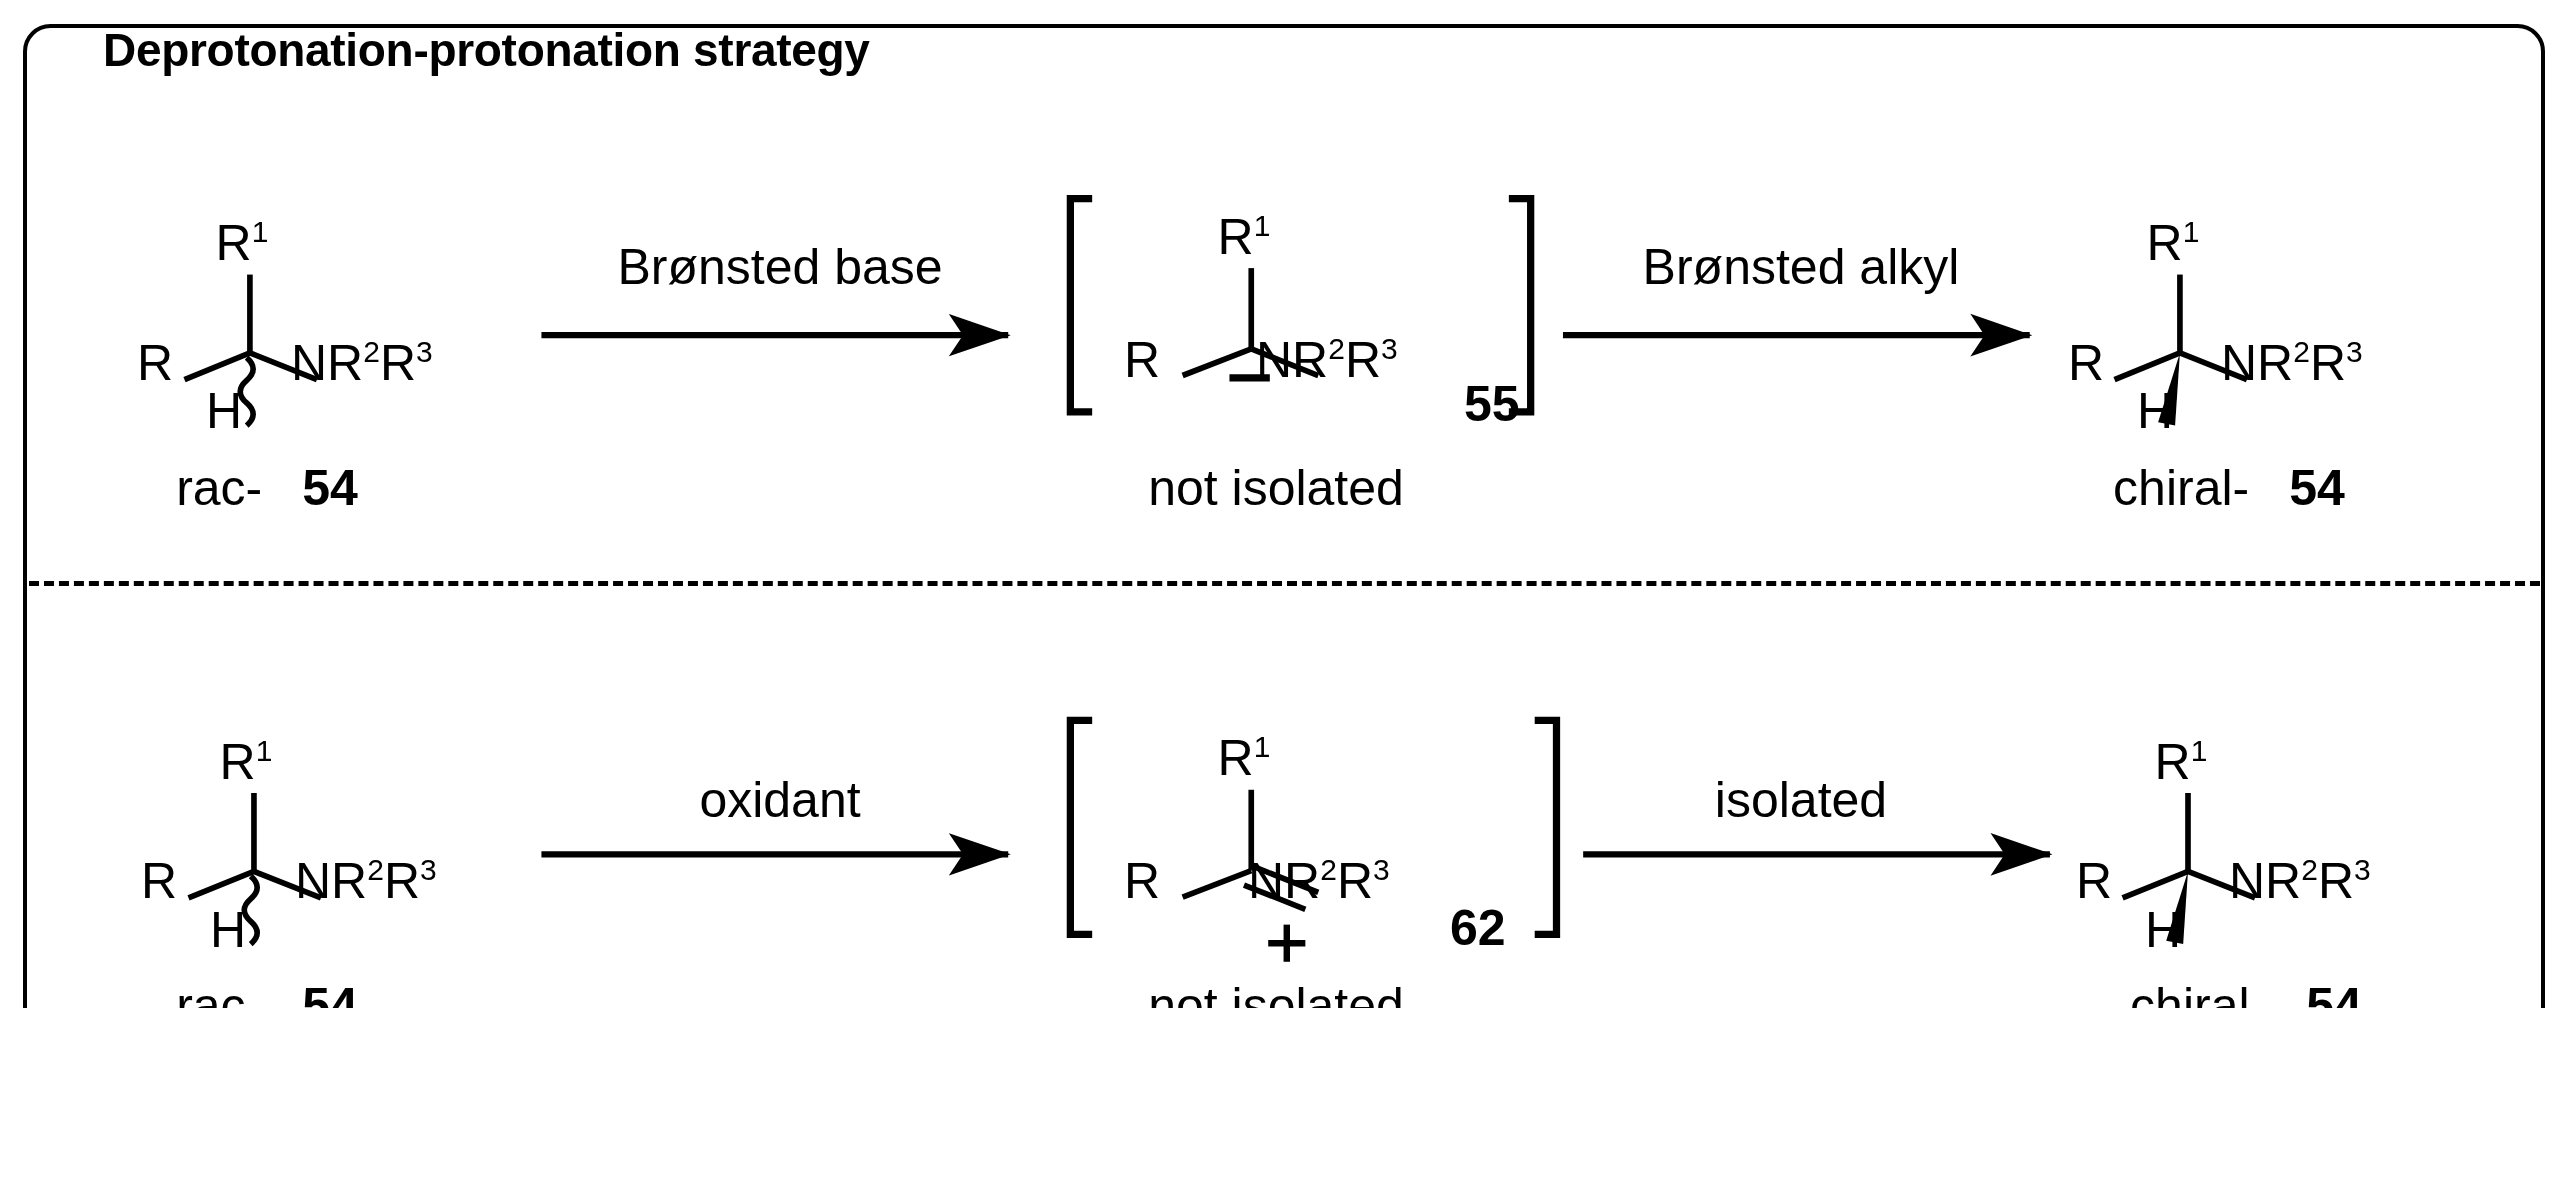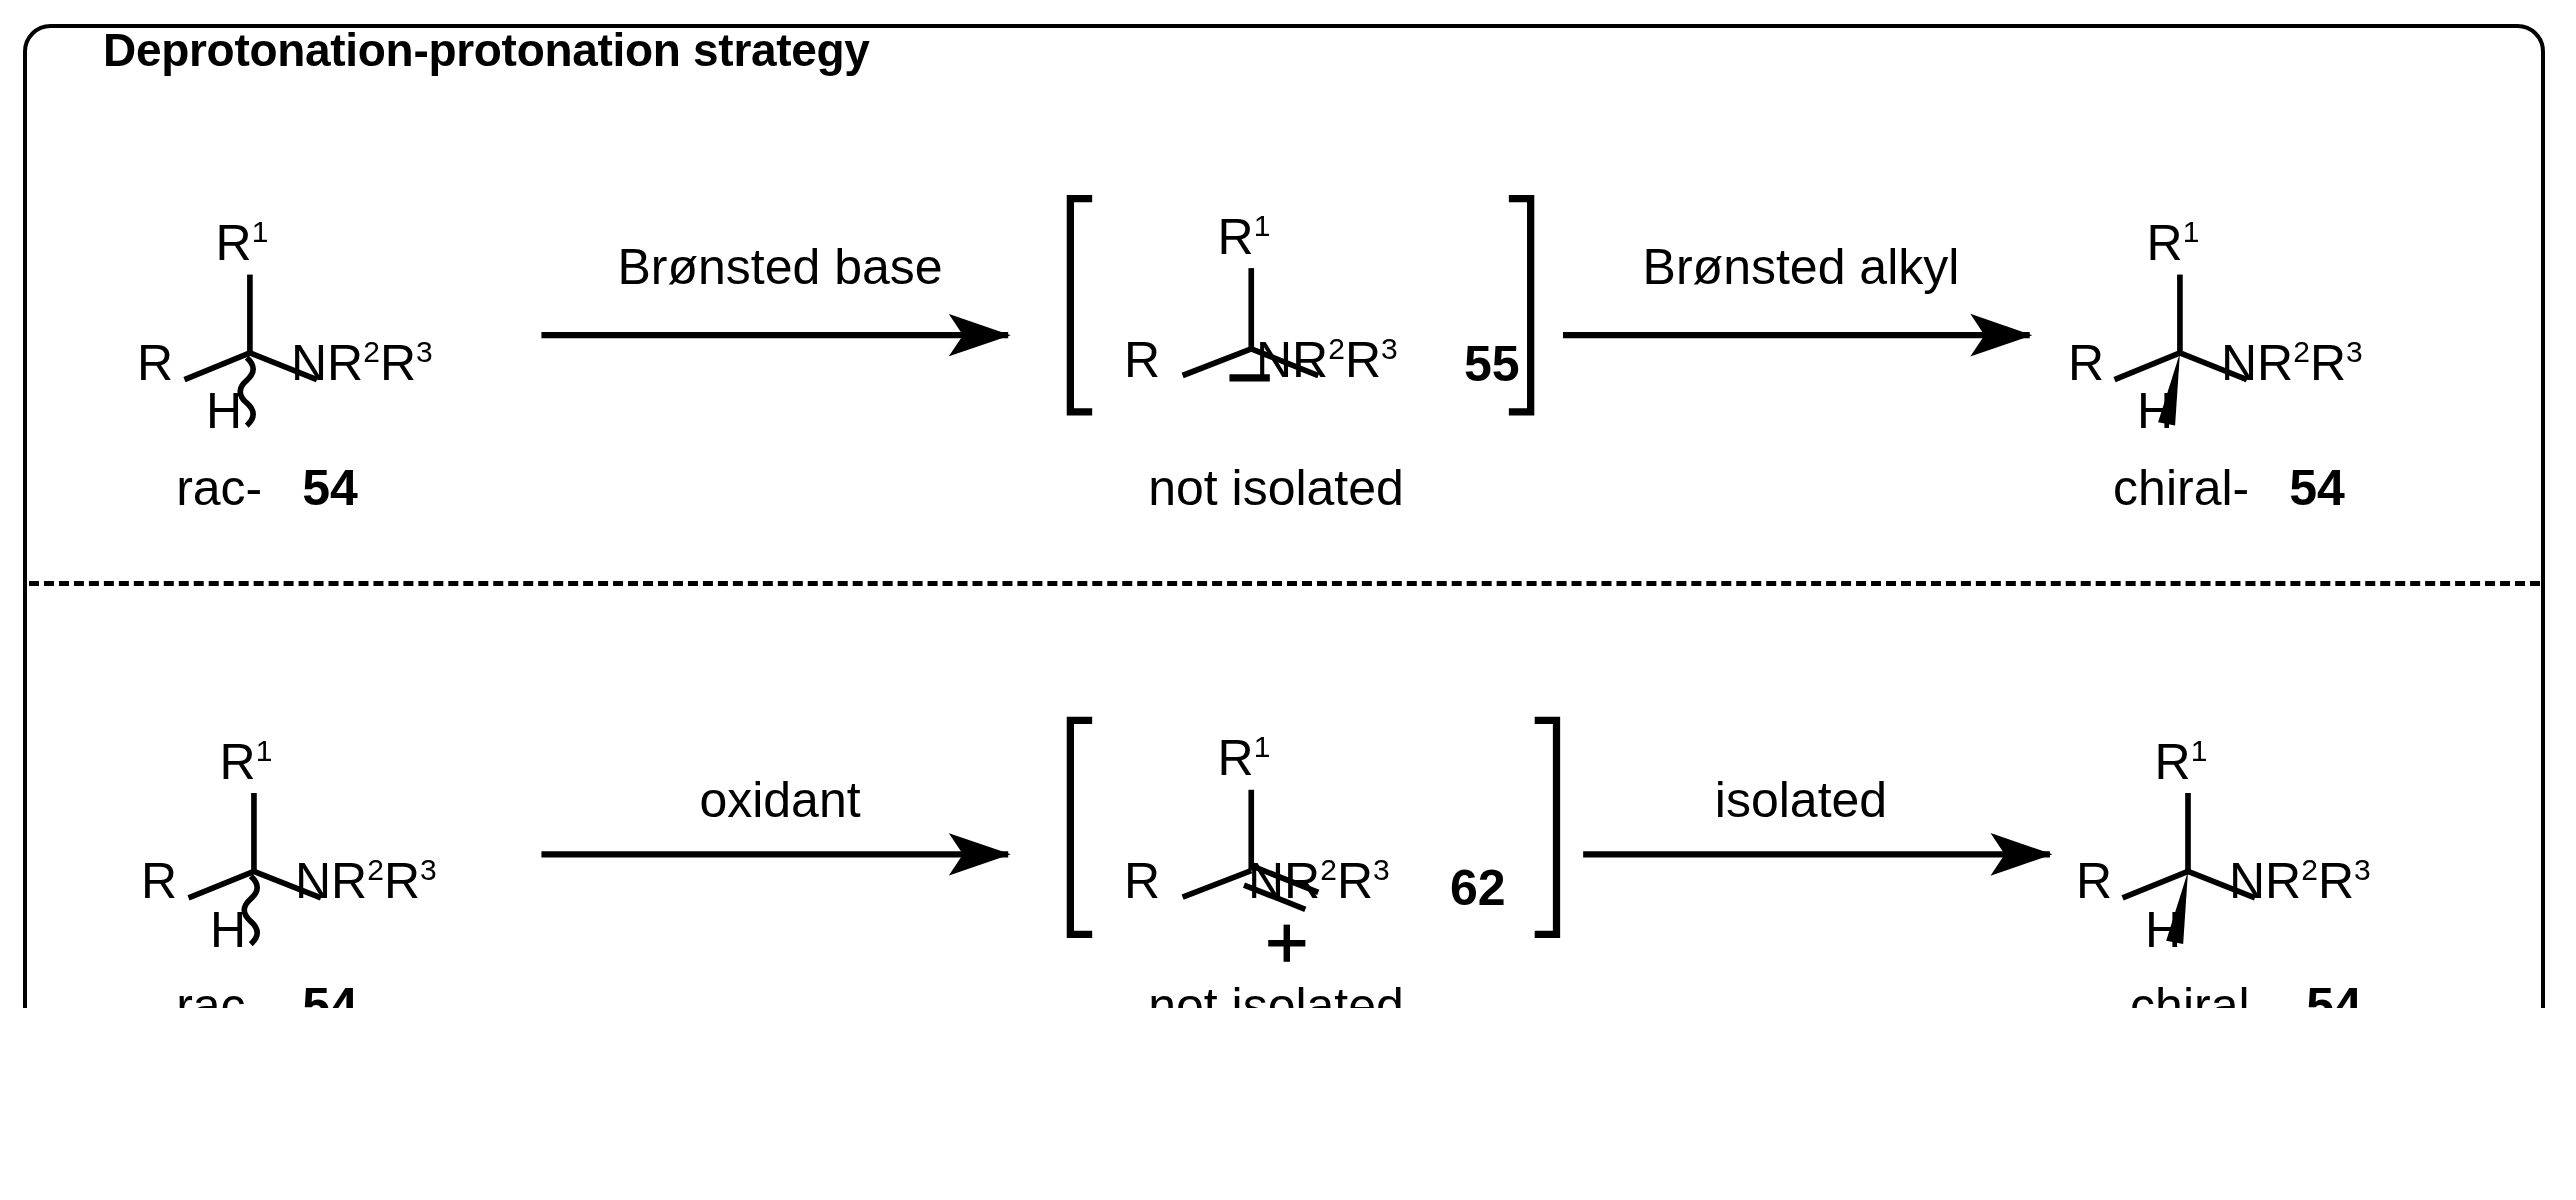--- a/index.html
+++ b/index.html
@@ -47,21 +47,21 @@
   #title-bot  { left: 103px; top: 599px; }
 
   
   .txt {
     position: absolute;
     font-size: 42px;
     white-space: nowrap;
     line-height: 1;
   }
   .txt.big     { font-size: 50px; }
-  .txt.bold    { font-weight: bold; }
+  .txt.bold    { font-weight: bold; margin-top: 40px; }
   .txt.center  { transform: translateX(-50%); }
   sup {
     font-size: 0.60em;
     vertical-align: super;
     line-height: 0;
   }
   .lbl-num { font-weight: bold; margin-left: 40px; }
 
   
   #vector {

